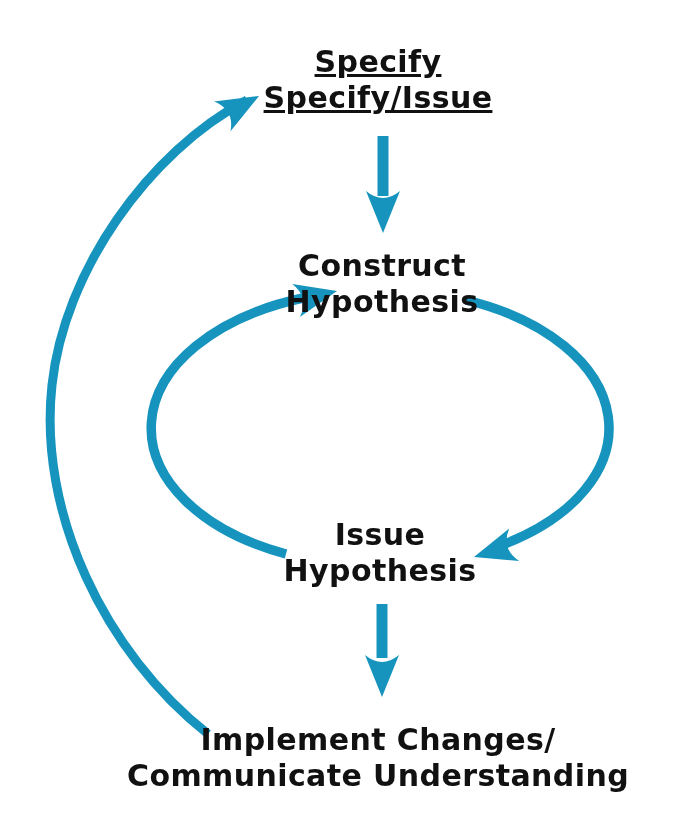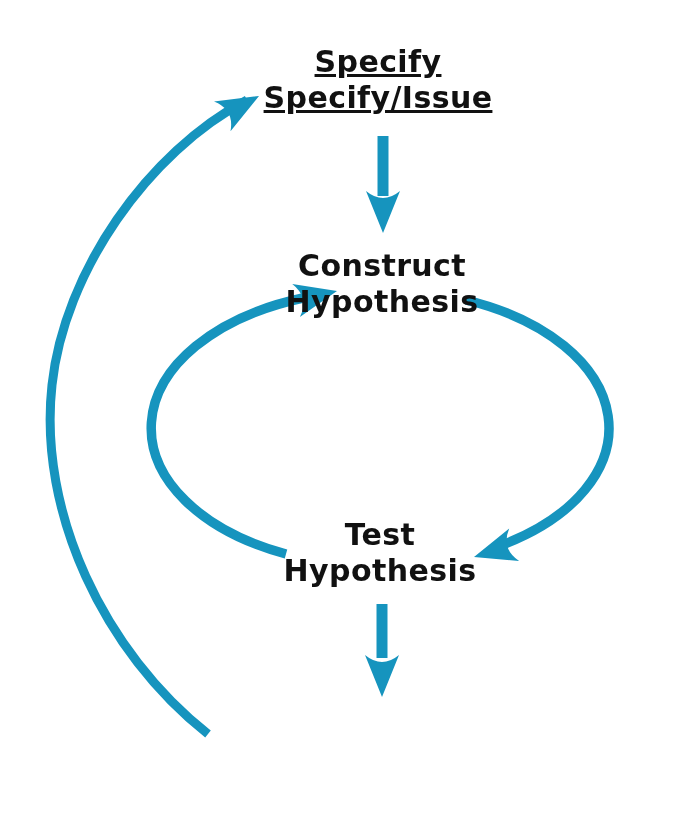--- a/index.html
+++ b/index.html
@@ -60,18 +60,22 @@
     <div>Specify</div>
     <div>Specify/Issue</div>
   </div>
 
   <div class="node" style="left:382px;top:248px;">
     <div>Construct</div>
     <div>Hypothesis</div>
   </div>
 
   <div class="node" style="left:380px;top:517px;">
-    <div>Test</div>
+    <div>Issue</div>
     <div>Hypothesis</div>
   </div>
 
+  <div class="node" style="left:378px;top:722px;">
+    <div>Implement Changes/</div>
+    <div>Communicate Understanding</div>
+  </div>
 
 </div>
 
 </body></html>

